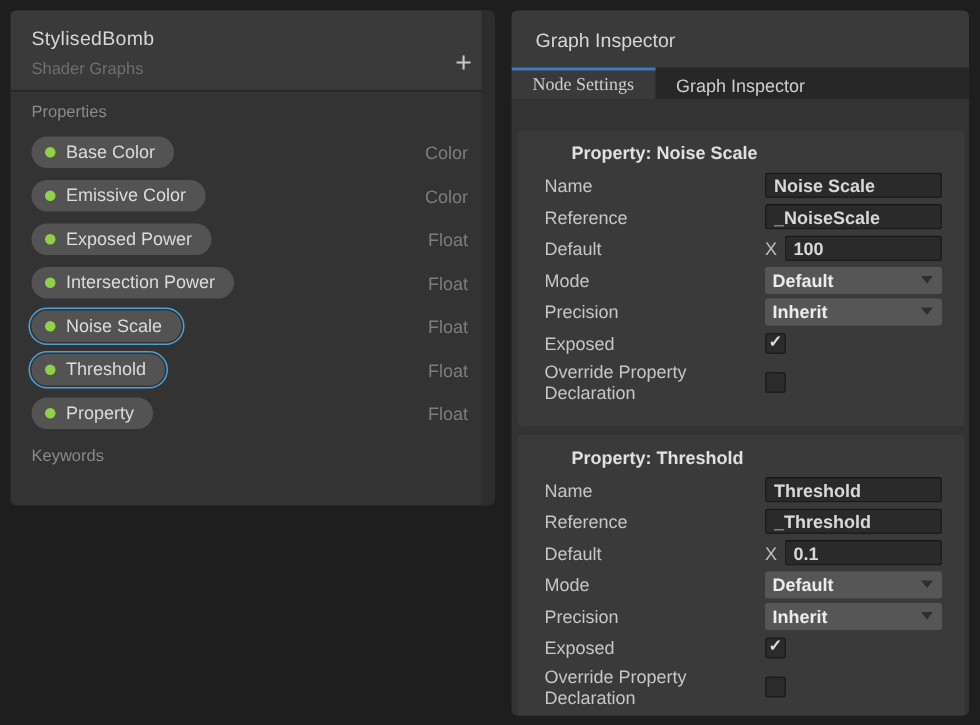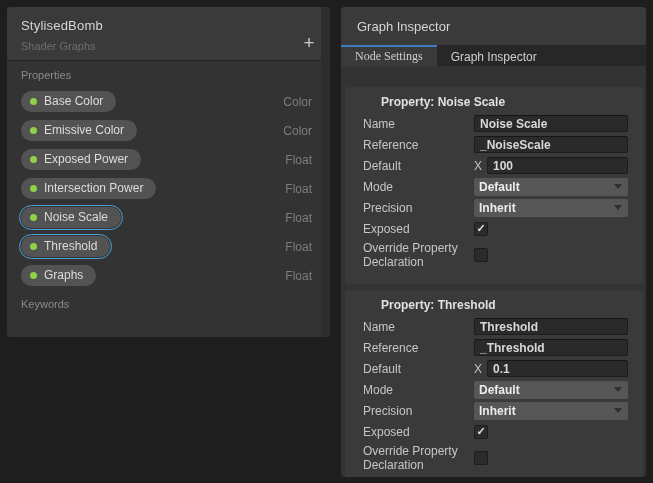--- a/index.html
+++ b/index.html
@@ -116,20 +116,21 @@
   .sec-title {
     font-size: 12px; font-weight: bold; color: #e0e0e0;
     padding-left: 5px;
     margin-bottom: 4px;
     margin-left: 24px;
   }
   .f-row {
     display: flex; align-items: center;
     min-height: 21px;
     padding-right: 8px;
+    gap: 36px;
   }
   .f-label {
     flex: 0 0 122px;
     padding-left: 11px;
     font-size: 12px; color: #c6c6c6;
     line-height: 14px;
   }
   .f-ctrl { flex: 1; display: flex; align-items: center; }
   .tinput {
     width: 100%;
@@ -240,21 +241,21 @@
     <span class="pill selected">
       <span class="pill-dot"></span>
       <span>Threshold</span>
     </span>
     <span class="prop-type">Float</span>
   </div>
 
   <div class="prop-row">
     <span class="pill">
       <span class="pill-dot"></span>
-      <span>Graphs</span>
+      <span>Property</span>
     </span>
     <span class="prop-type">Float</span>
   </div>
 
   <div class="bb-section-label">Keywords</div>
 
   <div class="bb-scrolltrack"></div>
 </div>
 
 <div class="inspector">

